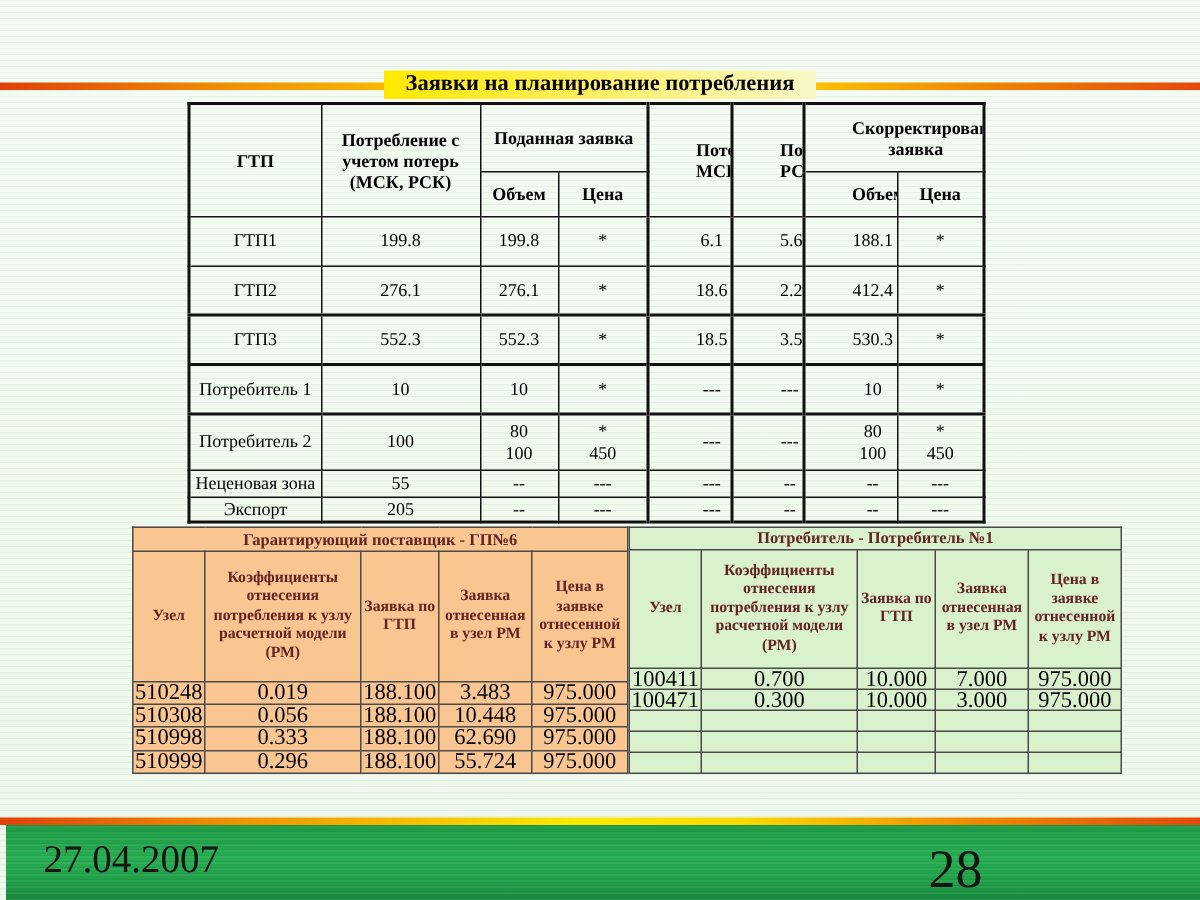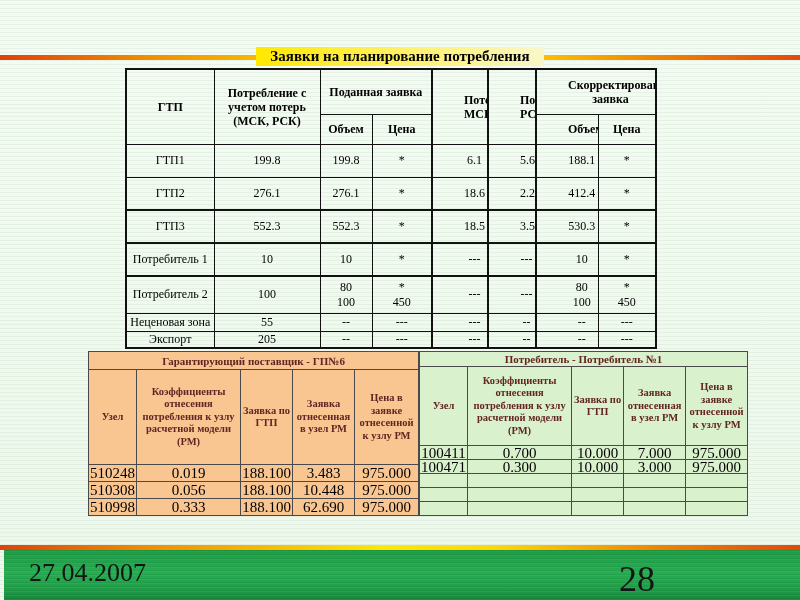--- a/index.html
+++ b/index.html
@@ -232,20 +232,27 @@
           <td>10.448</td>
           <td>975.000</td>
         </tr>
         <tr>
           <td>510998</td>
           <td>0.333</td>
           <td>188.100</td>
           <td>62.690</td>
           <td>975.000</td>
         </tr>
+        <tr>
+          <td>510999</td>
+          <td>0.296</td>
+          <td>188.100</td>
+          <td>55.724</td>
+          <td>975.000</td>
+        </tr>
       </tbody>
         </table>
 
       <table class="t2 t2-right">
         <colgroup>
           <col style="width:48px">
             <col style="width:104px">
             <col style="width:52px">
             <col style="width:62px">
             <col style="width:62px">

